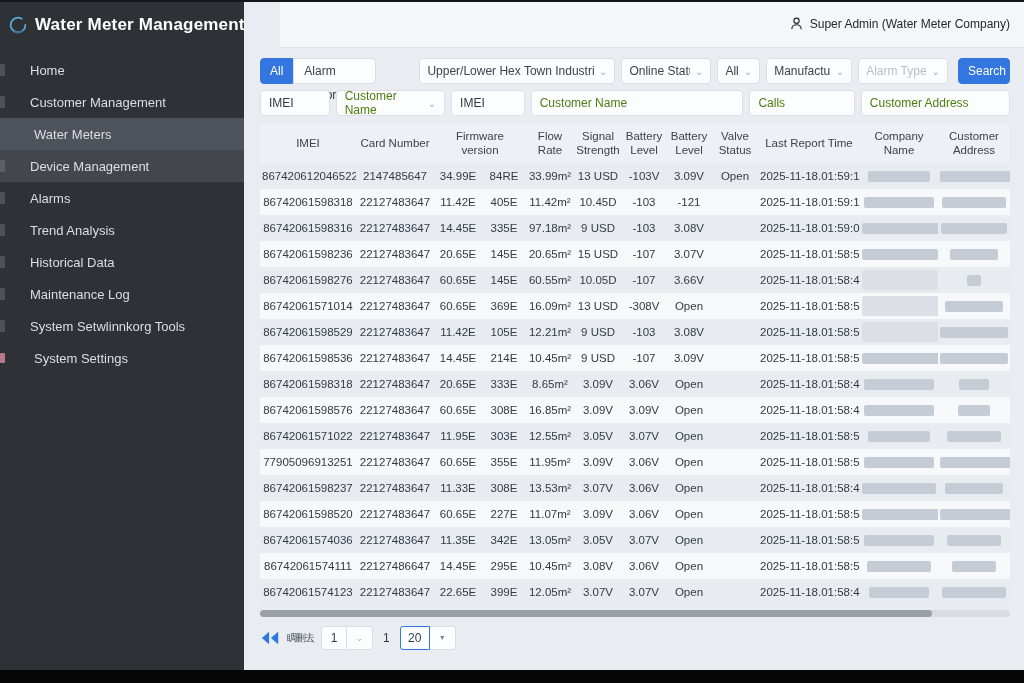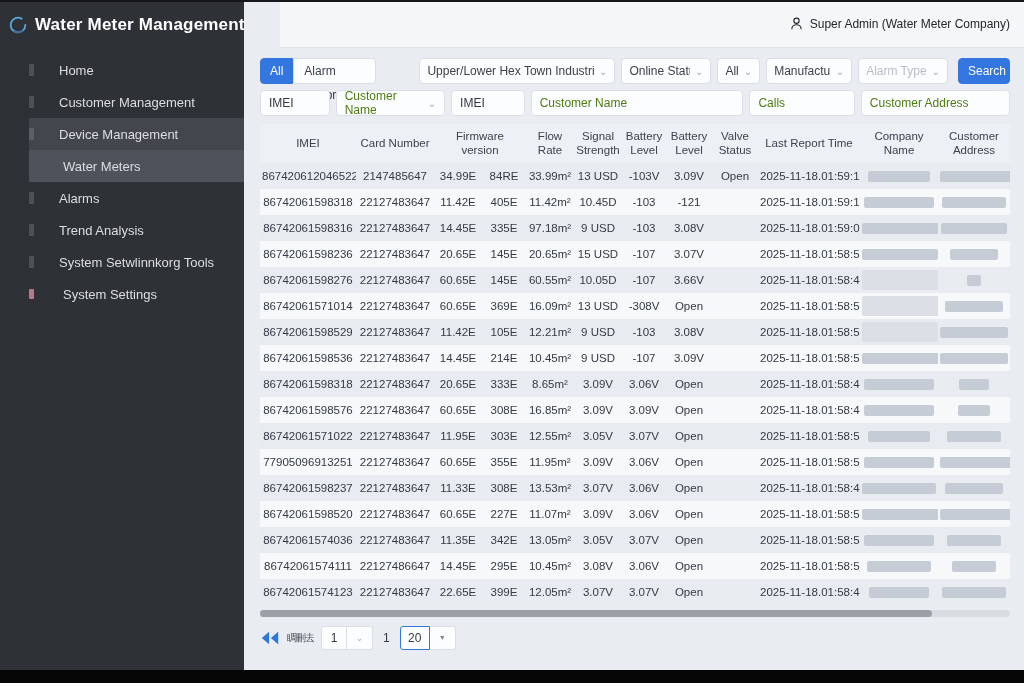--- a/index.html
+++ b/index.html
@@ -6,21 +6,21 @@
   html,body { width:1024px; height:683px; overflow:hidden; }
   body { font-family:"Liberation Sans", sans-serif; background:#E9ECF1; position:relative; }
   .topline { position:absolute; top:0; left:0; width:1024px; height:2px; background:#141619; z-index:30; }
   .bottombar { position:absolute; bottom:0; left:0; width:1024px; height:13px; background:#060607; z-index:30; }
 
   
   .sidebar { position:absolute; top:0; left:0; width:244px; height:670px; background:#2E3237; color:#E4E6E8; z-index:10; }
   .side-head { display:flex; align-items:center; height:50px; padding-left:12px; }
   .logo-ic { width:22px; height:22px; margin-left:-5px; margin-right:6px; flex:0 0 auto; }
   .side-title { font-size:17px; font-weight:600; color:#FFFFFF; letter-spacing:.2px; white-space:nowrap; }
-  .nav { margin-top:4px;margin-left:29px; }
+  .nav { margin-top:4px; }
   .nav-item { position:relative; height:32px; display:flex; align-items:center; padding-left:30px; font-size:13px; color:#DCDEE1; cursor:pointer; white-space:nowrap; }
   .nav-item .frag { position:absolute; left:0; top:10px; width:5px; height:12px; background:#8A8F96; opacity:.35; border-radius:1px; }
   .nav-item .frag.pink { background:#D98A9B; opacity:.8; height:10px; top:11px; }
   .nav-item.active1 { background:#43474D; }
   .nav-item.active2 { background:#4E525A; padding-left:34px; }
   .nav-item.indent { padding-left:34px; }
 
   
   .main { position:absolute; top:0; left:244px; width:780px; height:670px; }
   .appbar { height:48px; background:#F4F6F8; border-bottom:1px solid #E0E3E8; display:flex; align-items:center; justify-content:flex-end; padding-right:14px;margin-left:36px; }
@@ -85,34 +85,42 @@
   </div>
   <div class="nav">
     <div class="nav-item">
         <span class="frag"></span>
         <span>Home</span>
       </div>
     <div class="nav-item">
         <span class="frag"></span>
         <span>Customer Management</span>
       </div>
-    <div class="nav-item active1">
-        <span class="frag"></span>
-        <span>Device Management</span>
-      </div>
     <div class="nav-item active2">
         <span>Water Meters</span>
       </div>
+    <div class="nav-item active1">
+        <span class="frag"></span>
+        <span>Device Management</span>
+      </div>
     <div class="nav-item">
         <span class="frag"></span>
         <span>Alarms</span>
       </div>
     <div class="nav-item">
         <span class="frag"></span>
         <span>Trend Analysis</span>
+      </div>
+    <div class="nav-item">
+        <span class="frag"></span>
+        <span>Historical Data</span>
+      </div>
+    <div class="nav-item">
+        <span class="frag"></span>
+        <span>Maintenance Log</span>
       </div>
     <div class="nav-item">
         <span class="frag"></span>
         <span>System Setwlinnkorg Tools</span>
       </div>
     <div class="nav-item indent">
         <span class="frag pink"></span>
         <span>System Settings</span>
       </div>
   </div>

